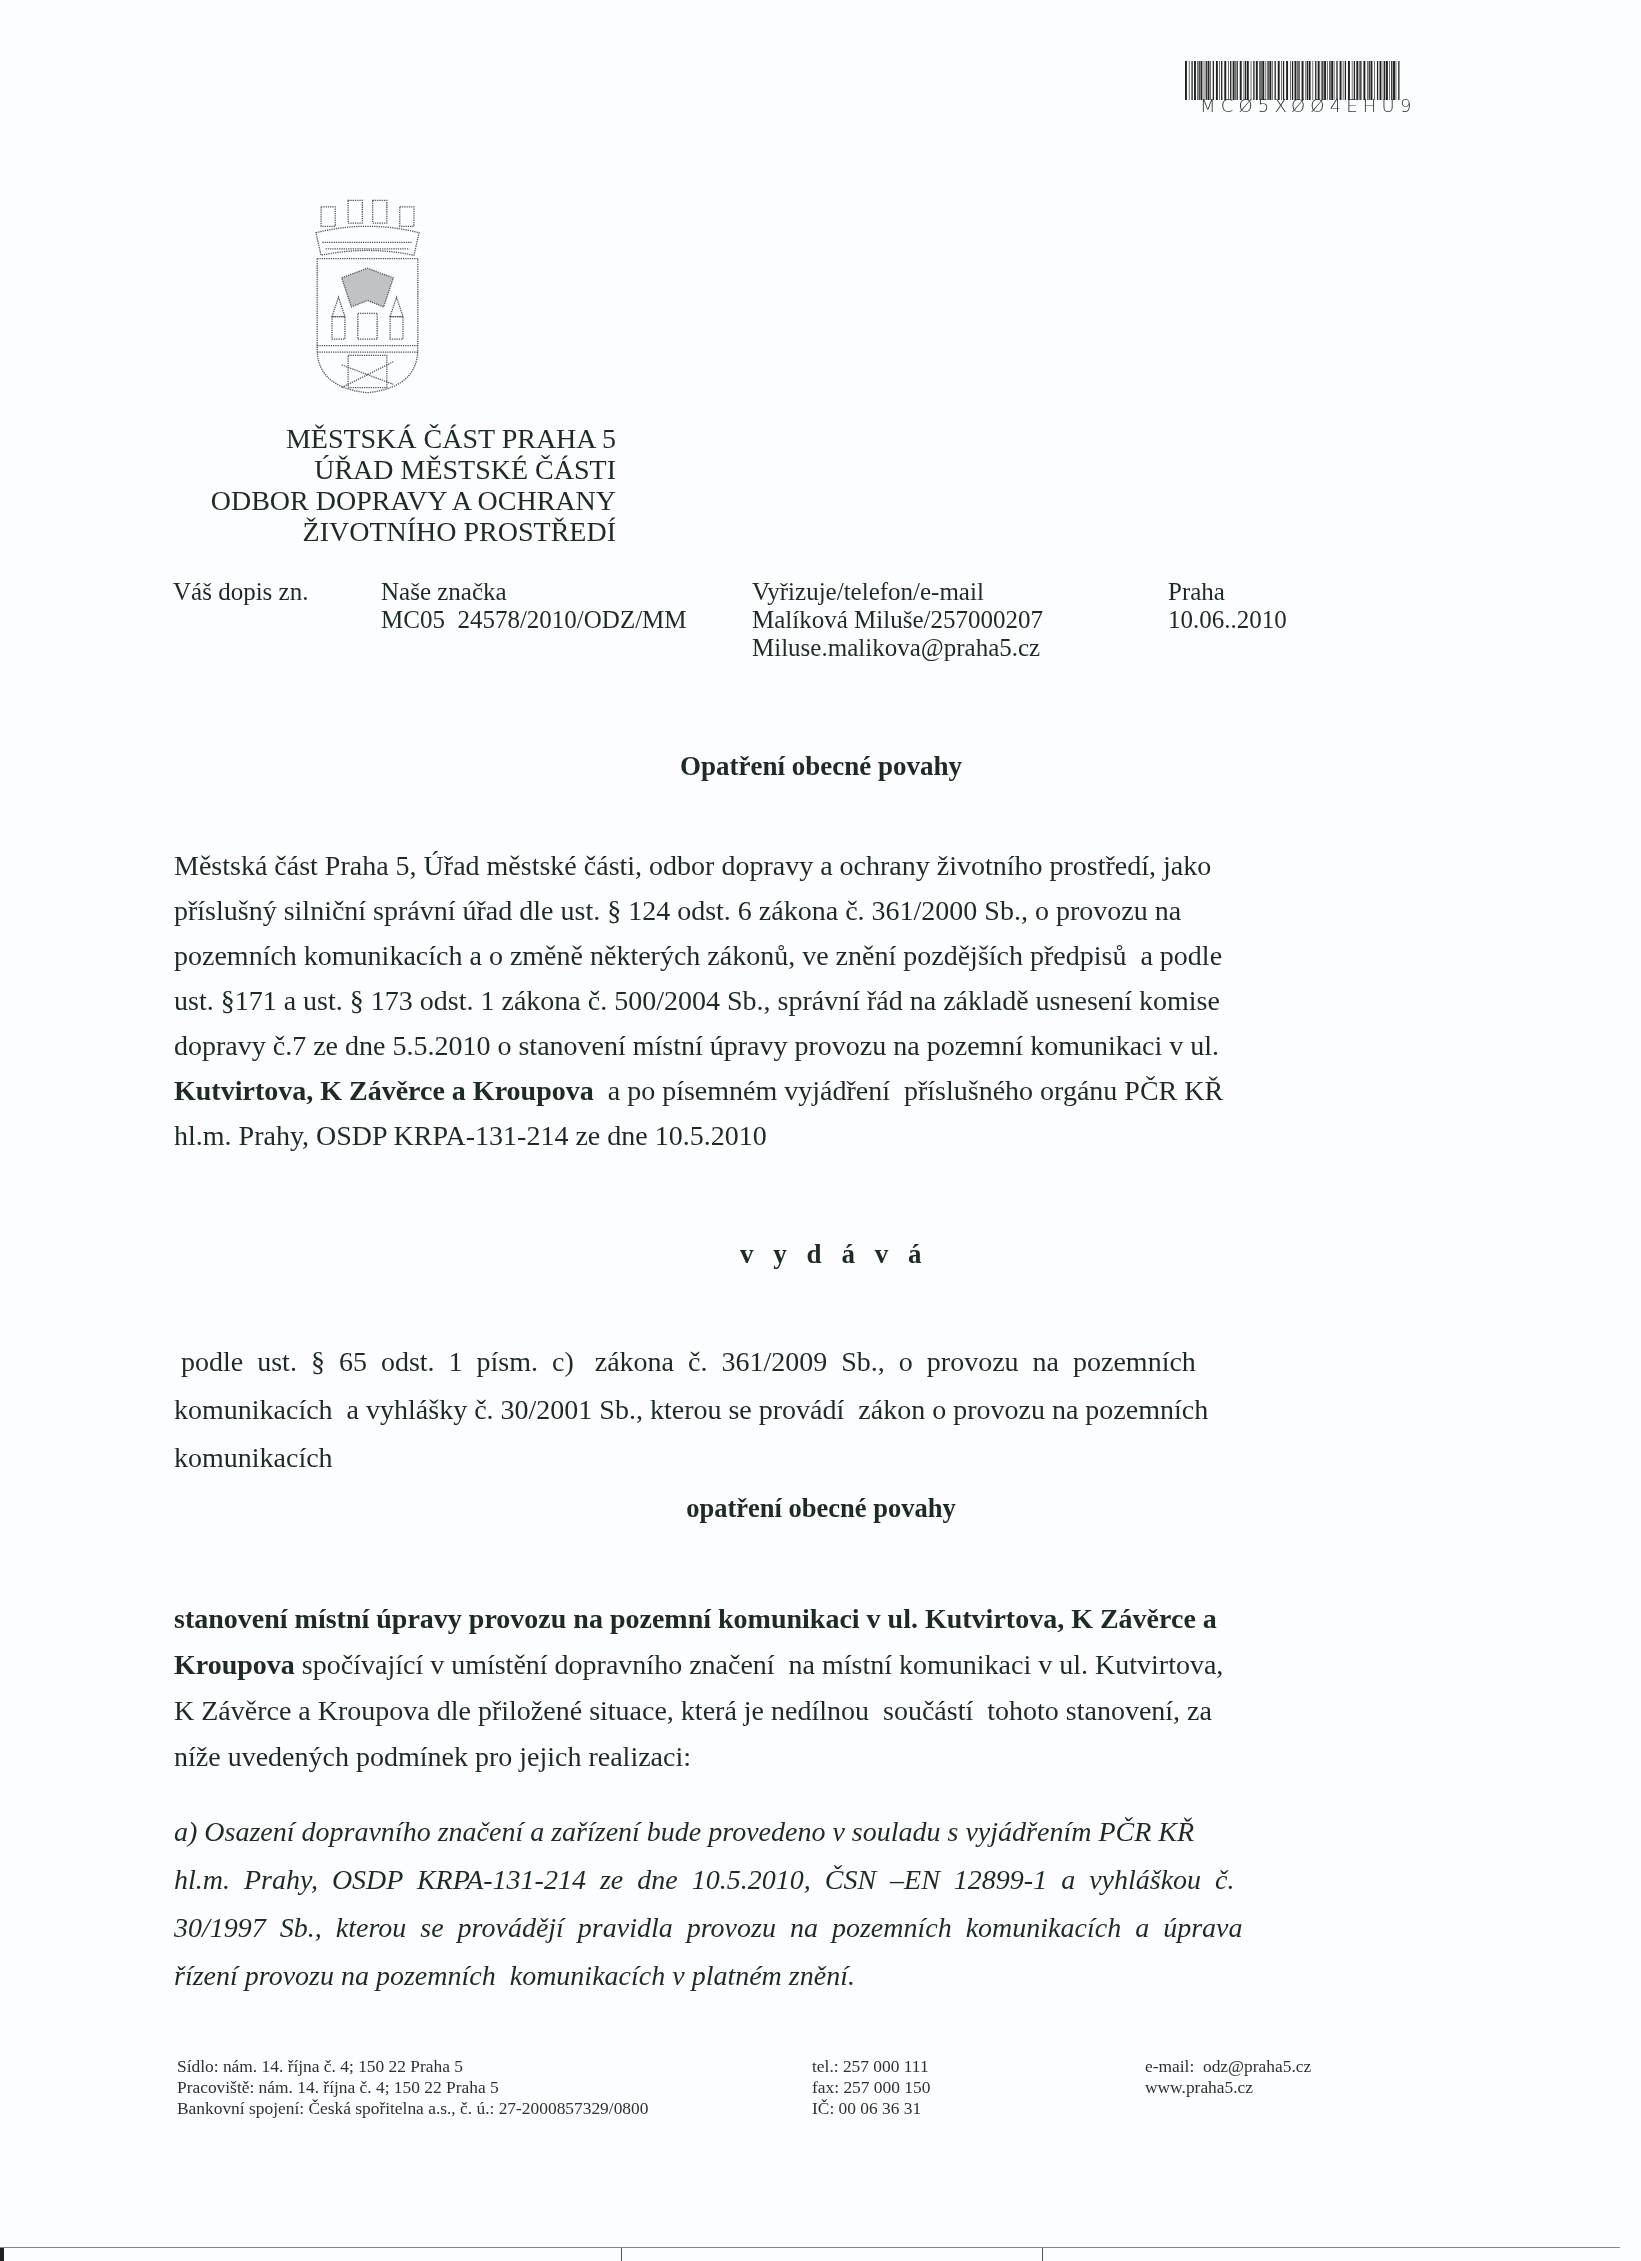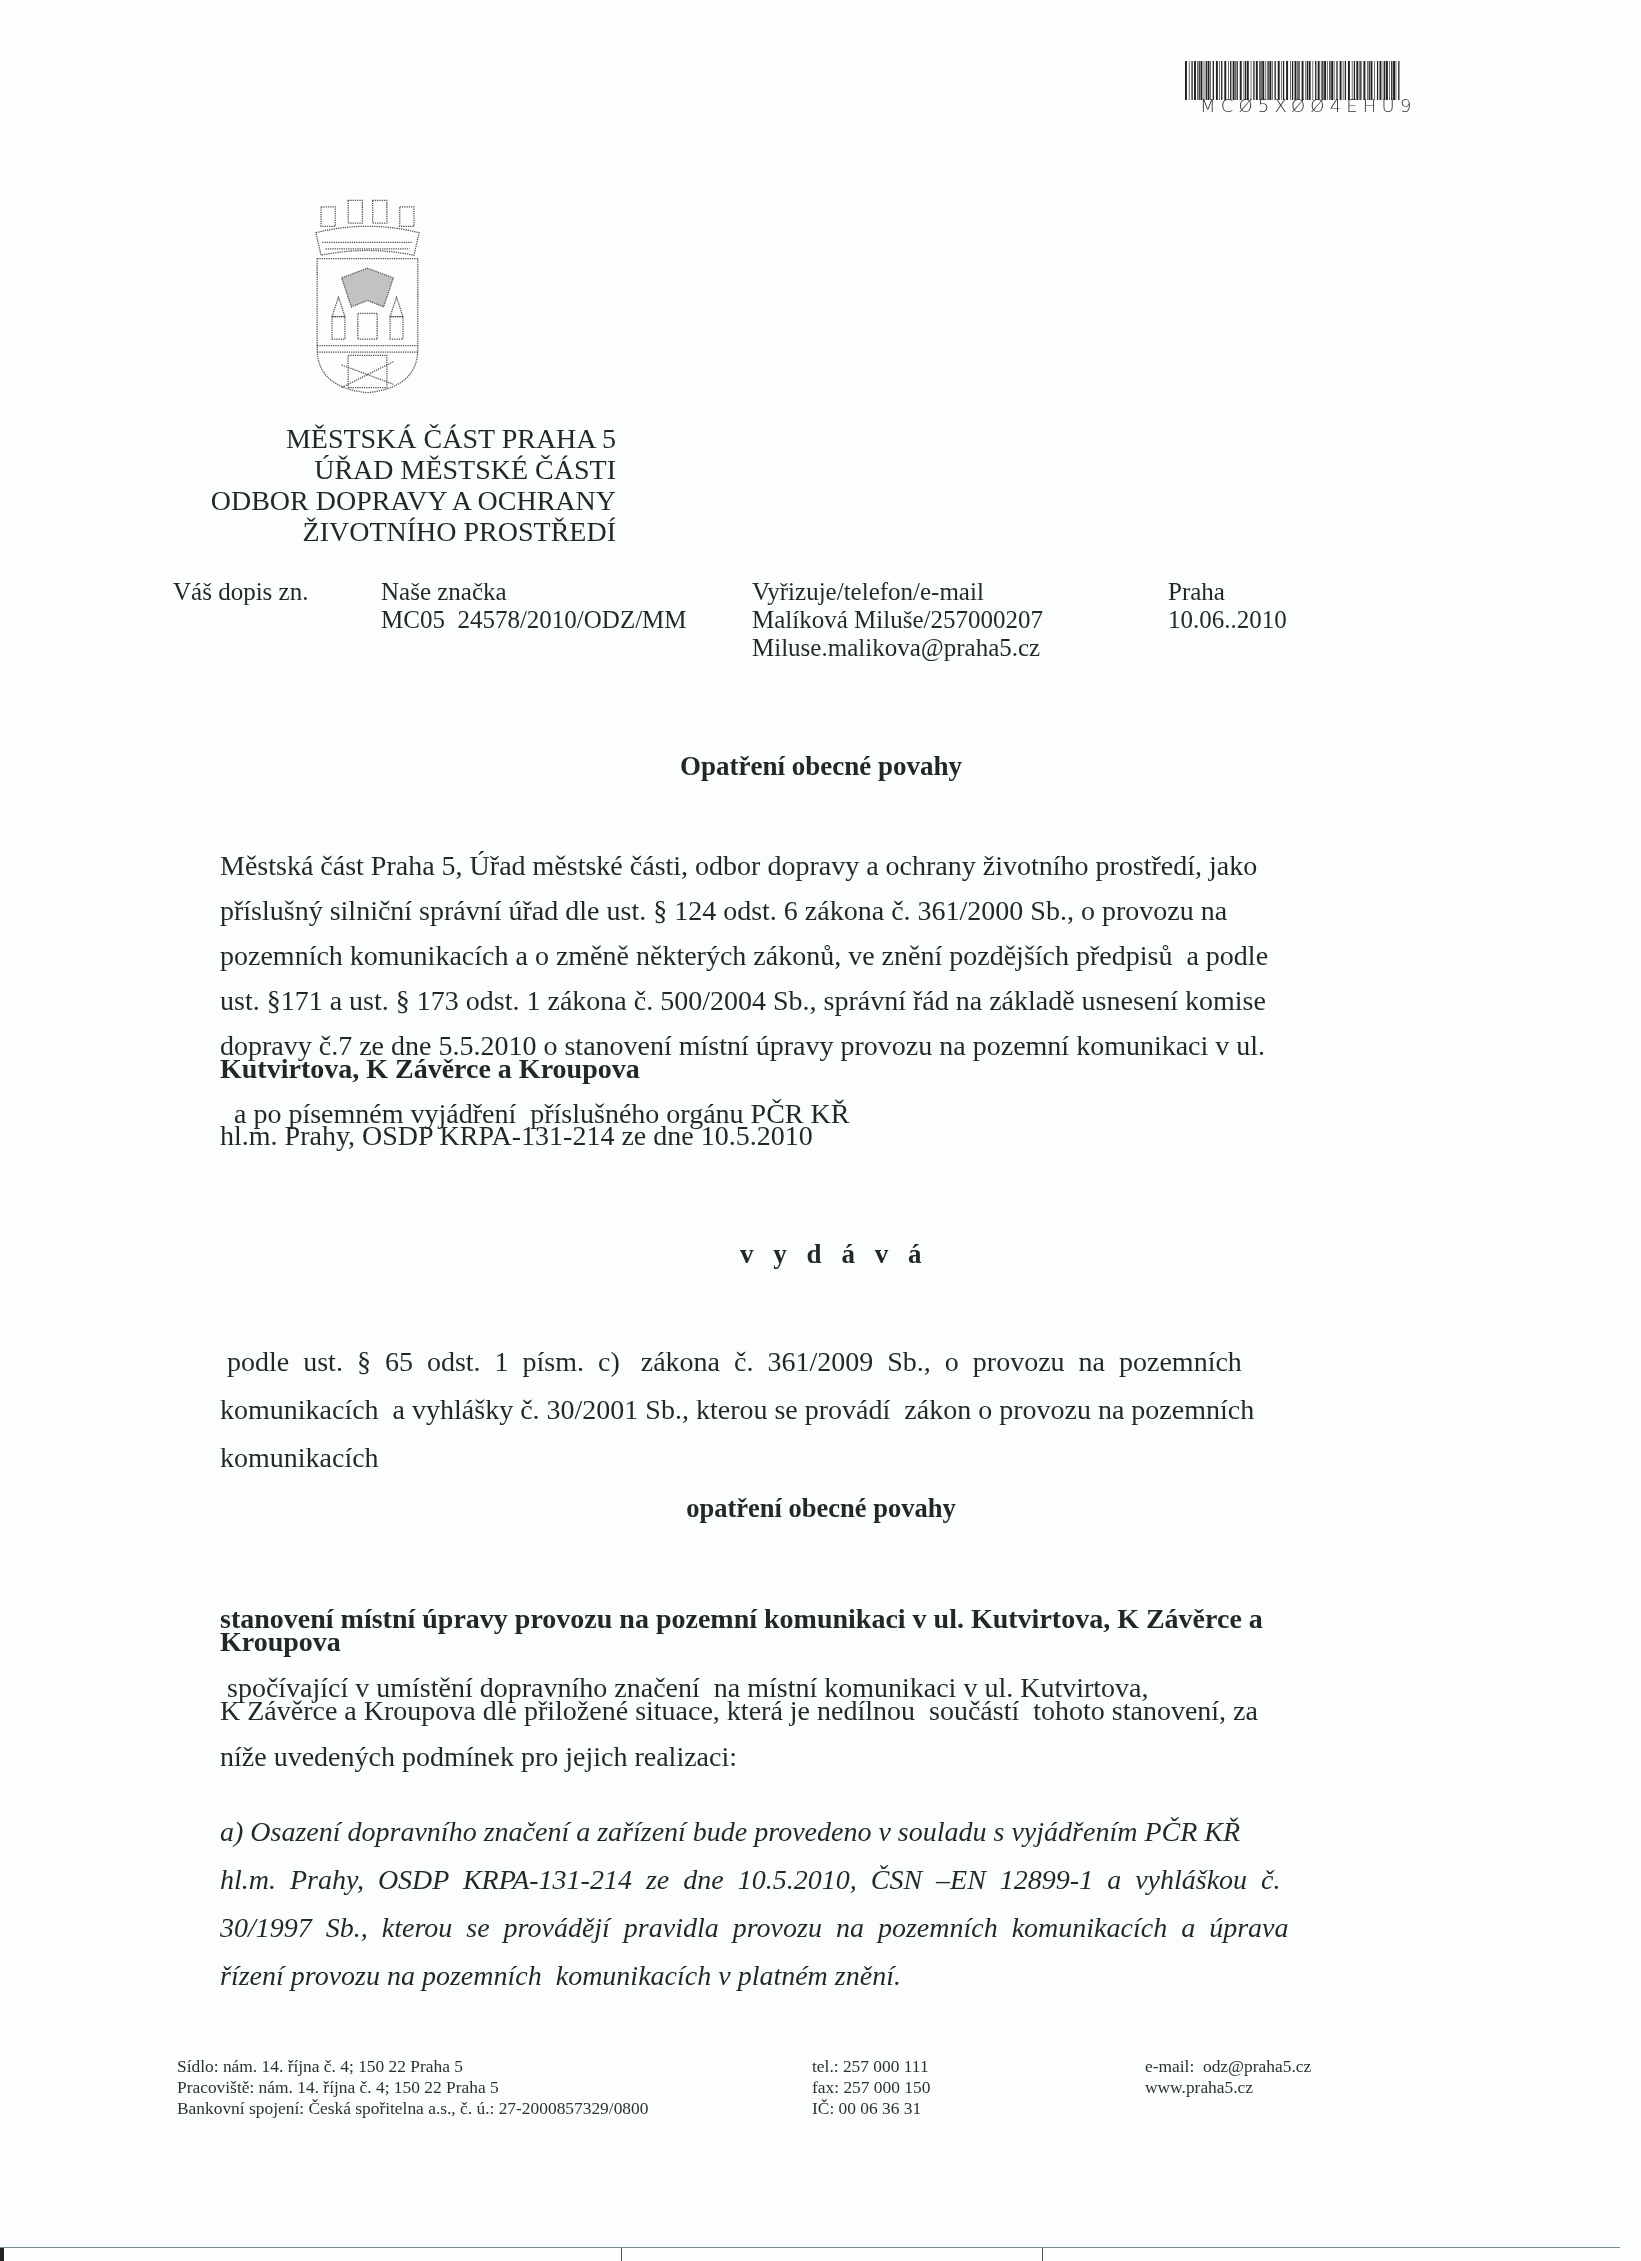--- a/index.html
+++ b/index.html
@@ -34,23 +34,23 @@
   #ref-c1 { left: 173px; }
   #ref-c2 { left: 381px; }
   #ref-c3 { left: 752px; }
   #ref-c4 { left: 1168px; }
 
   .heading { font-weight: bold; text-align: center; left: 0; width: 1642px; white-space: nowrap; }
   #title1 { top: 751px; font-size: 27px; }
   #vydava { top: 1239px; font-size: 27px; letter-spacing: 6.5px; padding-left: 26px; box-sizing: border-box;}
   #title2 { top: 1493px; font-size: 26.5px; }
 
-  .para { left: 174px; width: 1239px; font-size: 28px; margin-left: 46px; }
+  .para { left: 174px; width: 1239px; font-size: 28px; }
   .line { height: 45px; line-height: 45px; white-space: nowrap; display: flex; justify-content: space-between; }
-  .line.last { justify-content: center; flex-direction: column; }
+  .line.last { justify-content: flex-start; }
   .line span.w { white-space: pre; }
   b { font-weight: bold; }
 
   #para1 { top: 843px; }
   #para2 { top: 1338px; }
   #para2 .line { height: 48px; line-height: 48px; }
   #para3 { top: 1596px; }
   #para3 .line { height: 46px; line-height: 46px; }
   #para4 { top: 1808px; font-style: italic; }
   #para4 .line { height: 48px; line-height: 48px; }

